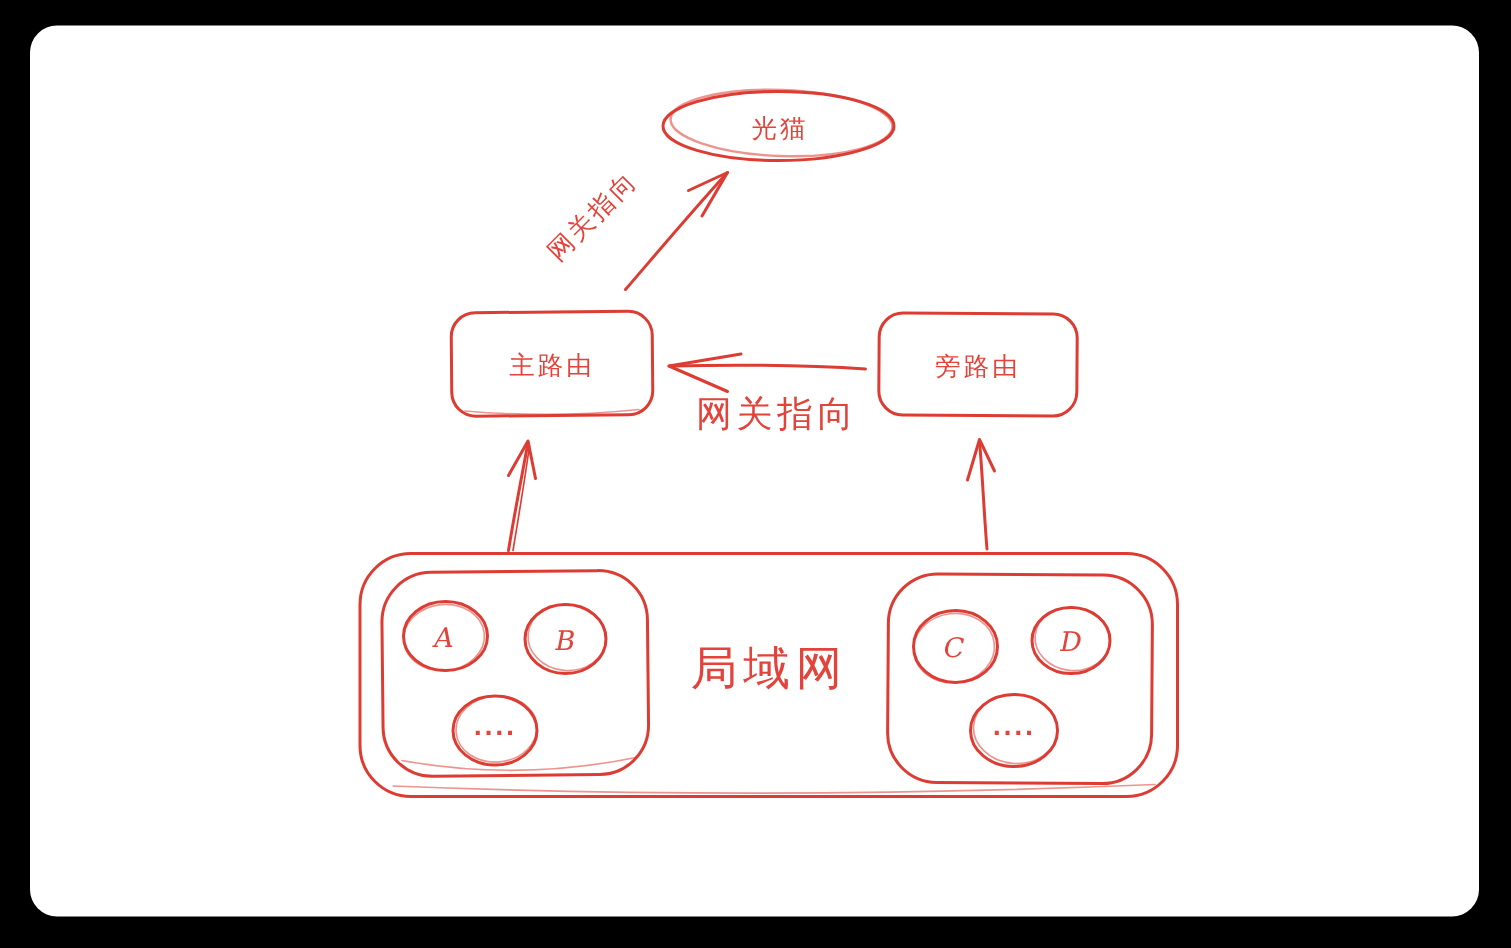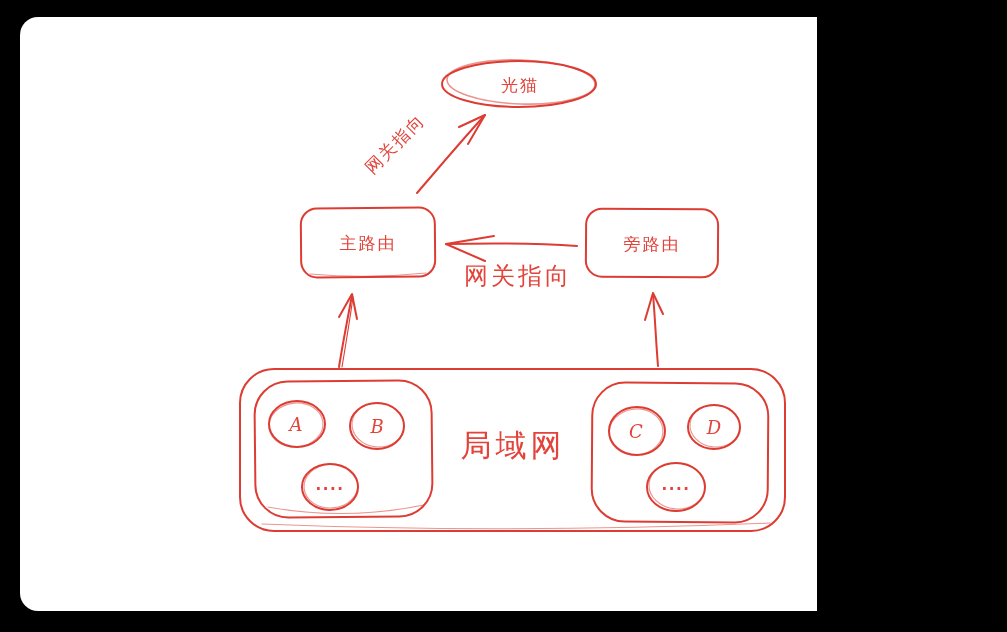--- a/index.html
+++ b/index.html
@@ -2,21 +2,21 @@
 <html style="--background: #000000; --surface: #ffffff; --ink: #dd3c33; --text: #e2433a;"><head>
 <meta charset="utf-8">
 <style>
   :root{
     --background:#000000;
     --surface:#ffffff;
     --ink:#dd3c33;
     --text:#e2433a;
   }
   html,body{margin:0;padding:0;background:var(--background);}
-  .stage{position:relative;width:817px;height:632px;background:var(--background);overflow:hidden;}
+  .stage{position:relative;width:1007px;height:632px;background:var(--background);overflow:hidden;}
   svg{display:block;}
   .ink{stroke:var(--ink);fill:none;stroke-linecap:round;stroke-linejoin:round;}
   .w2{stroke-width:2;}
   .w15{stroke-width:1.6;}
   .w1{stroke-width:1.1;}
   .sketch2{opacity:.55;}
   .label{
     fill:var(--text);
     font-family:"DejaVu Sans","Liberation Sans",sans-serif;
     text-anchor:middle;

